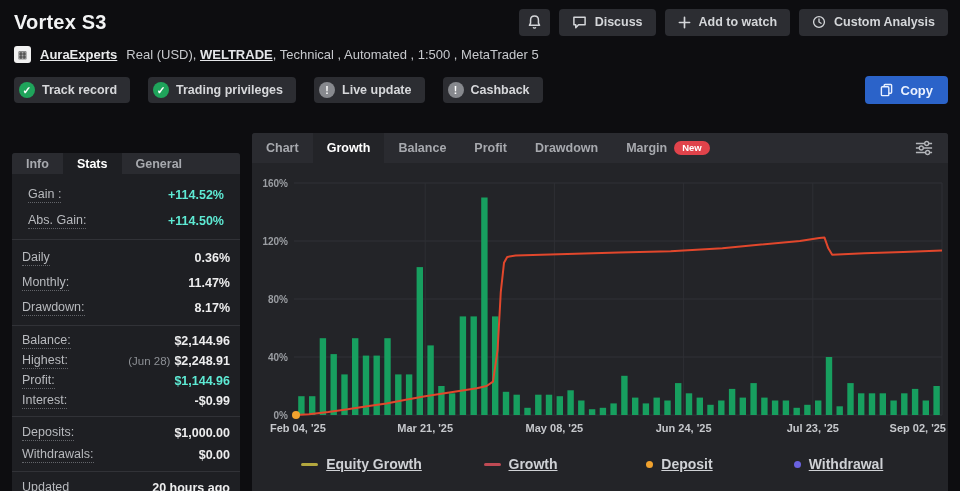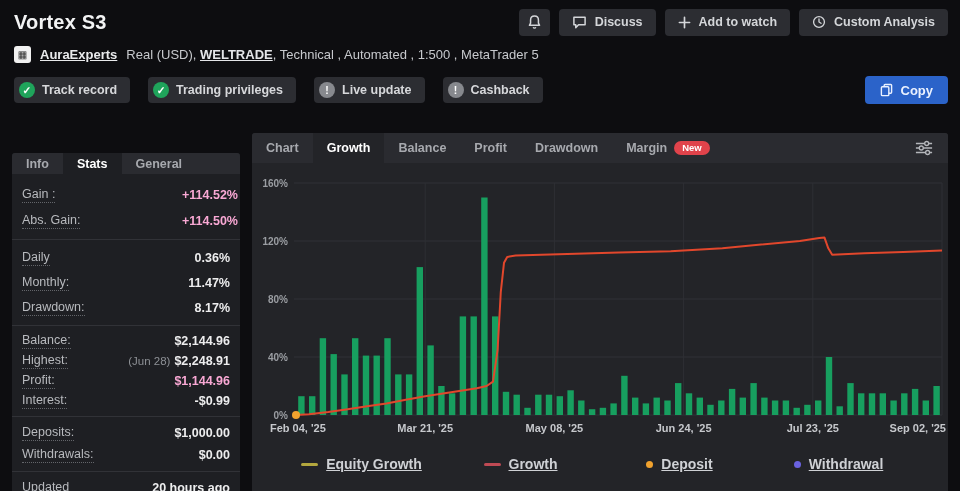--- a/index.html
+++ b/index.html
@@ -53,27 +53,27 @@
   .stats-panel .tab.active { background:#1e1f23; color:#ffffff; }
   .chart-panel .tab.active { background:#232428; color:#ffffff; }
   .new-pill { background:#e0434b; color:#fff; font-size:9.5px; font-weight:700; padding:2.5px 8px; border-radius:9px; line-height:1; }
 
   
   .stats-panel { width:228px; height:350px; display:flex; flex-direction:column; background:#1e1f23; }
   .stats-body { flex:1; display:flex; flex-direction:column; font-size:12.5px; padding-top:3px; }
   .section { padding:5px 0; }
   .section + .section { border-top:1px solid #313237; }
   .srow { display:flex; justify-content:space-between; align-items:center; padding:3px 10px; }
-  .section.s1 .srow { padding:5px 2px;margin-left:8px; }
+  .section.s1 .srow { padding:5px 16px; }
   .section.s2 .srow { padding:4.5px 10px; }
   .section.s3 .srow { padding:2px 10px; }
   .lbl { color:#b8babe; border-bottom:1px dotted #63656a; padding-bottom:1px; cursor:help; }
   .lbl.plain { border-bottom:none; cursor:default; }
   .val { font-weight:700; color:#ededee; text-align:right; }
-  .val.green { color:#f9a8d4; }
+  .val.green { color:#5eead4; }
   .val .pref { color:#8d9095; font-weight:400; font-size:11.5px; margin-right:4px; }
 
   
   .chart-panel { flex:1; height:390px; display:flex; flex-direction:column; background:#232428; }
   .chart-panel .tabstrip { position:relative; }
   .sliders-btn { margin-left:auto; align-self:center; margin-right:12px; color:#b4b6ba; background:none; border:0; cursor:pointer; padding:2px; display:flex; }
   .chart-body { flex:1; display:flex; flex-direction:column; }
   #chart { display:block; }
   .legend { height:38px; display:flex; align-items:center; padding:0 30px; }
   .legend-item { flex:1; display:flex; align-items:center; justify-content:center; gap:8px; font-size:14px; font-weight:600; color:#cfd1d5; cursor:pointer;text-decoration:underline; }

